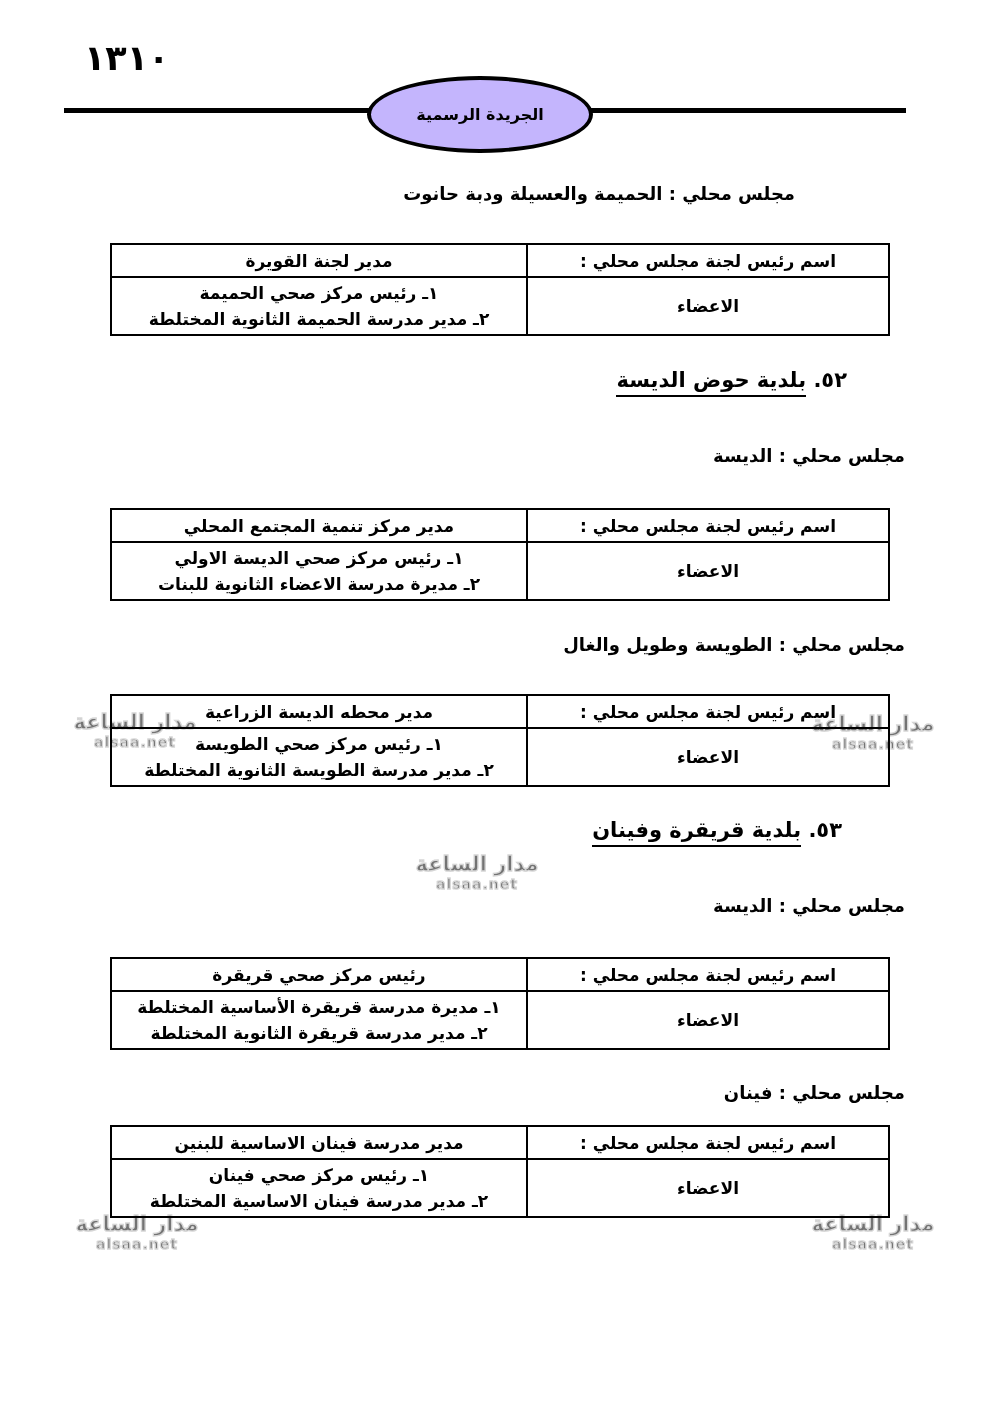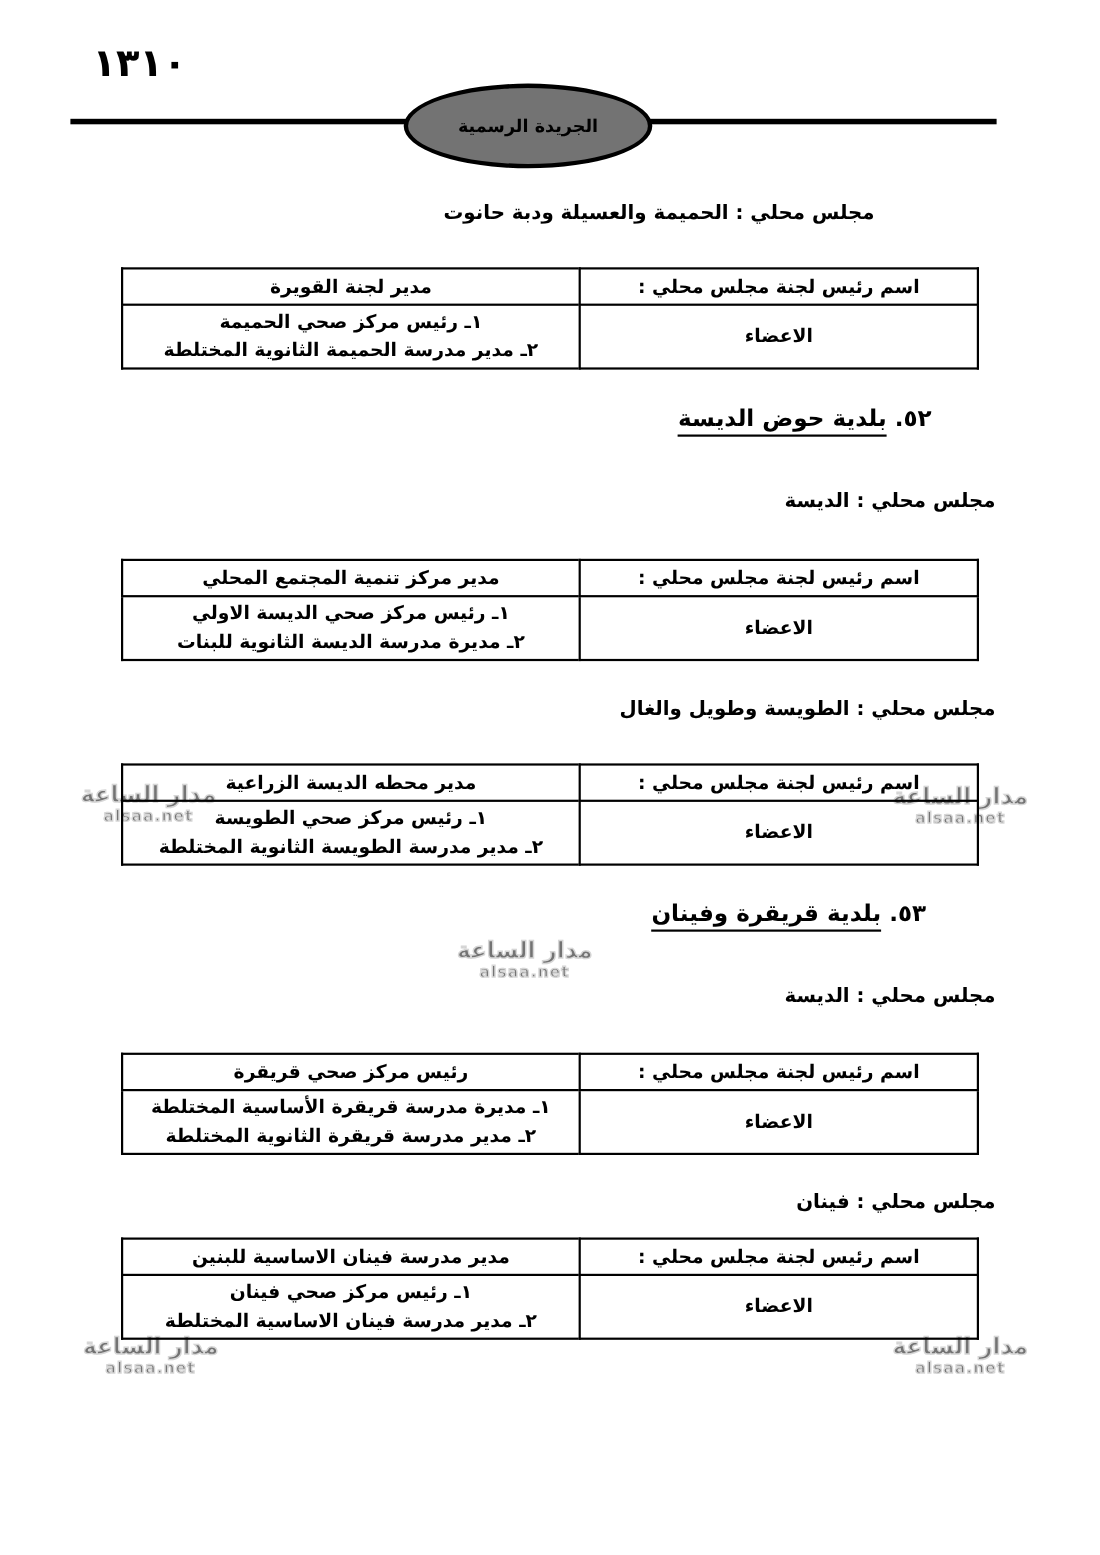--- a/index.html
+++ b/index.html
@@ -10,21 +10,21 @@
   }
   .abs { position:absolute; }
   
   .page-number {
     left:84px; top:38px; font-size:35px; font-weight:bold;
     letter-spacing:9px; direction:ltr; z-index:2;
   }
   .header-rule { left:64px; top:108px; width:842px; height:5px; background:#000; z-index:1; }
   .gazette-ellipse {
     left:367px; top:76px; width:226px; height:77px;
-    border:4px solid #000; border-radius:50%; background:#737373; z-index:3;
+    border:4px solid #000; border-radius:50%; background:#c4b5fd; z-index:3;
     display:flex; align-items:center; justify-content:center;
     font-size:16px; font-weight:bold; direction:rtl;
   }
   
   .council {
     position:absolute; direction:rtl; font-size:18px; font-weight:bold;
     white-space:nowrap; z-index:2;
   }
   .section-heading {
     position:absolute; direction:rtl; font-size:21px; font-weight:bold;
@@ -116,21 +116,21 @@
 <table class="gov-table" style="top:508px;">
   <tbody>
       <tr class="head-row">
     <td class="label-col">اسم رئيس لجنة مجلس محلي  :</td>
     <td>مدير مركز تنمية المجتمع المحلي</td>
   </tr>
   <tr class="members-row">
     <td class="label-col members-label-top">الاعضاء</td>
     <td>
       <div class="member-line">١ـ رئيس مركز صحي الديسة الاولي</div>
-      <div class="member-line">٢ـ مديرة مدرسة الديسة الثانوية للبنات</div>
+      <div class="member-line">٢ـ مديرة مدرسة الاعضاء الثانوية للبنات</div>
     </td>
   </tr>
 </tbody>
   </table>
 
 <div class="council" style="top:634px; right:95px;text-align:right;">مجلس محلي : الطويسة وطويل والغال</div>
 
 <table class="gov-table" style="top:694px;">
   <tbody>
       <tr class="head-row">

